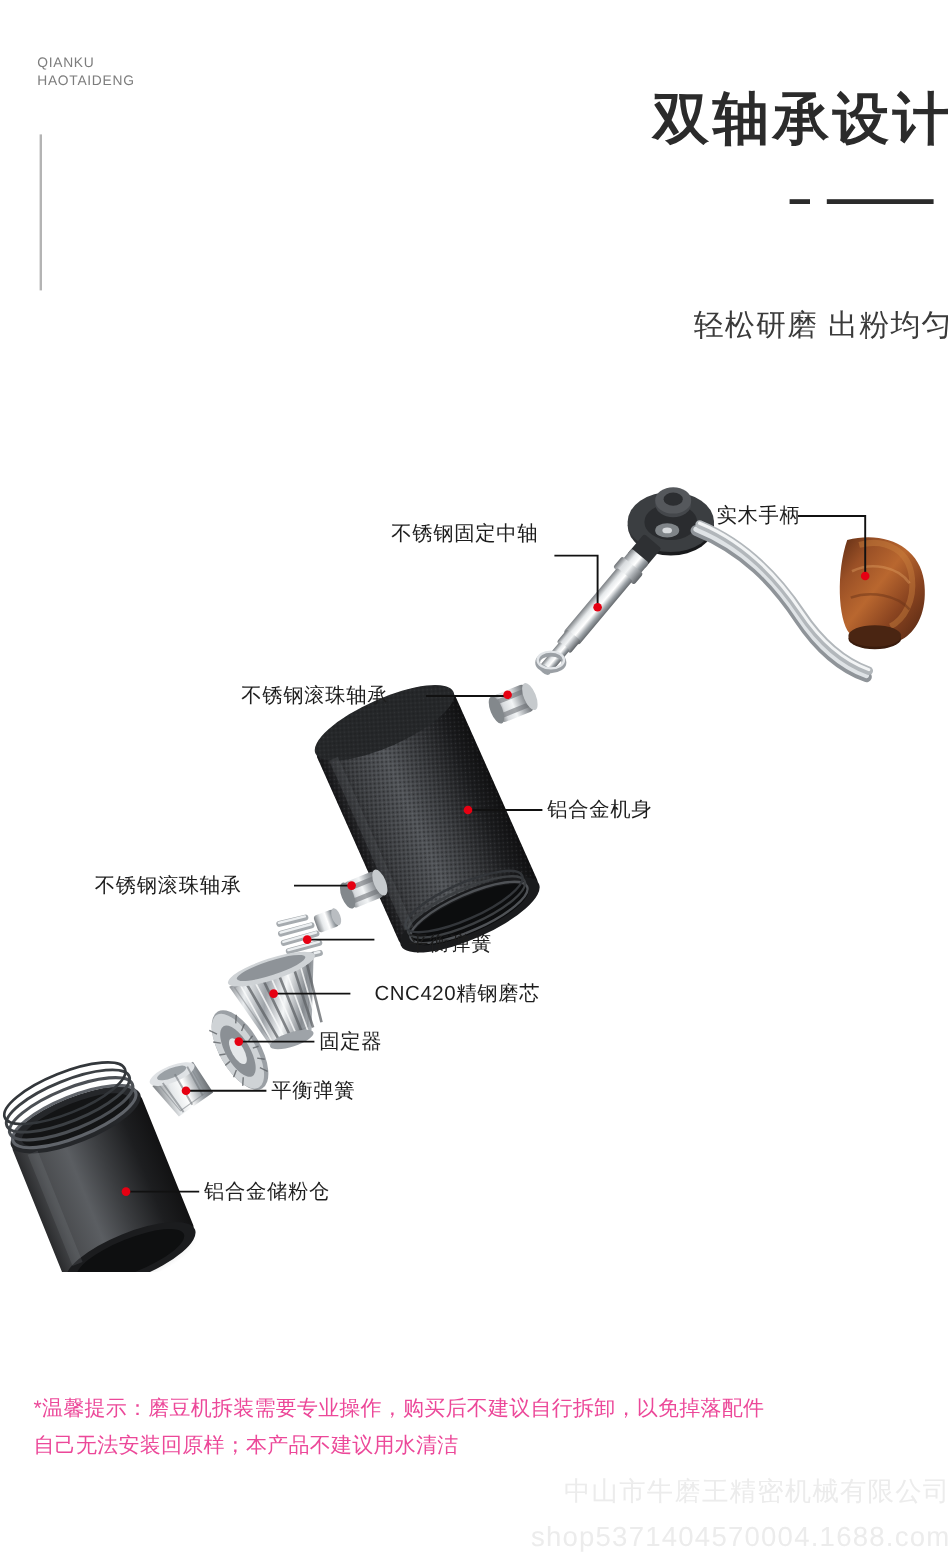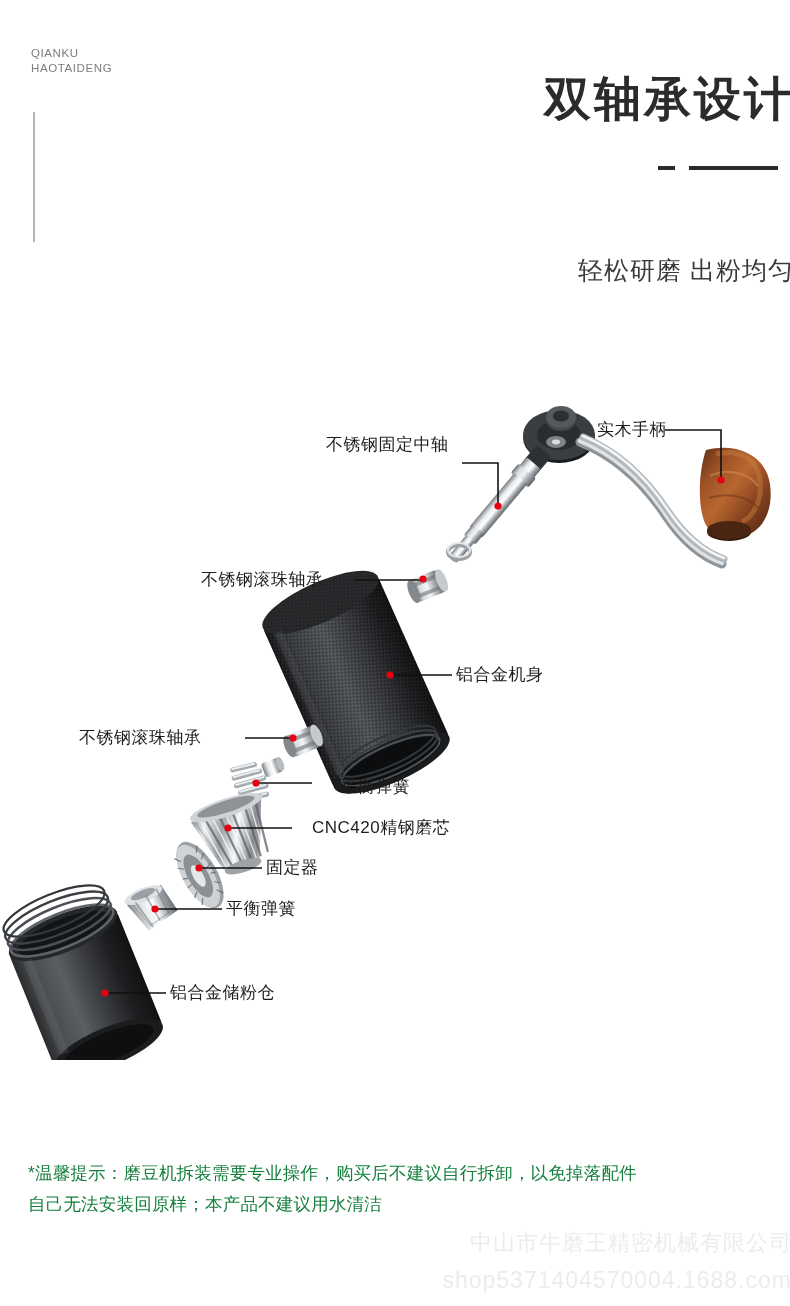--- a/index.html
+++ b/index.html
@@ -106,21 +106,21 @@
   }
 
   
   .footer-note {
     position: absolute;
     left: 28px;
     top: 1158px;
     width: 740px;
     font-size: 17.5px;
     line-height: 31px;
-    color: #15803d;
+    color: #ec4899;
     letter-spacing: 0.2px;
   }
   .watermark {
     position: absolute;
     color: #ececec;
     white-space: nowrap;
     letter-spacing: 1px;
   }
   .wm-1 {
     right: 30px;

